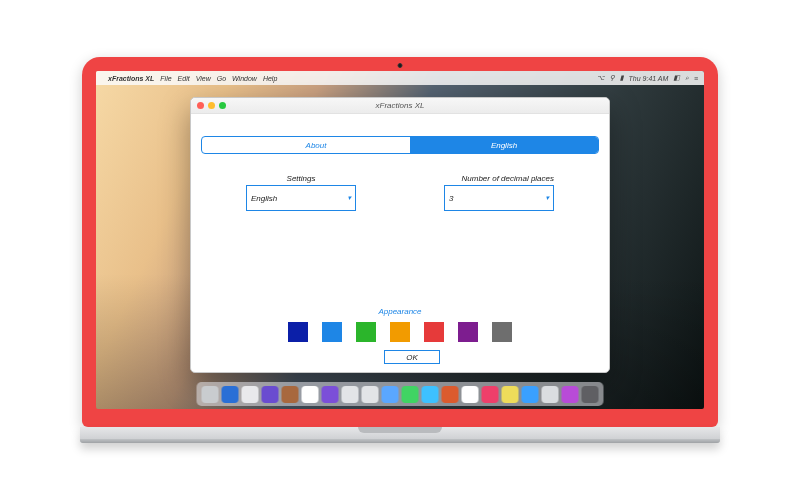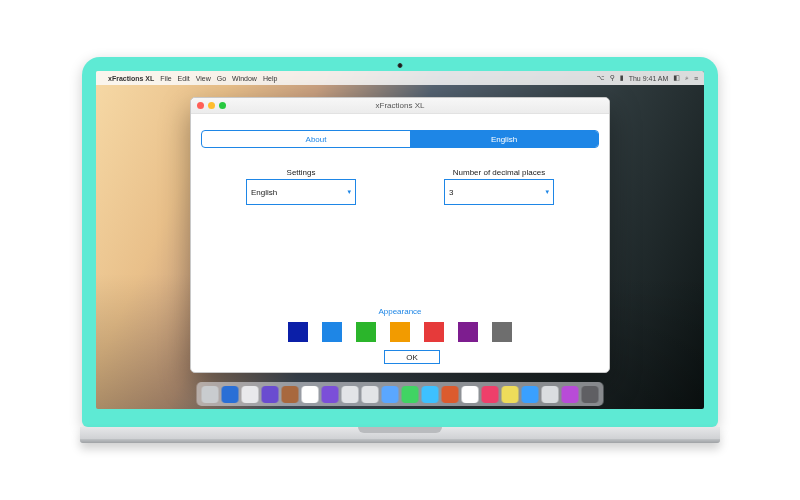--- a/index.html
+++ b/index.html
@@ -10,25 +10,26 @@
     display: flex; align-items: center; justify-content: center;
     overflow: hidden;
   }
   
   .macbook {
     width: 620px;
     display: flex; flex-direction: column; align-items: center;
   }
   .screen-frame {
     width: 636px; height: 370px;
-    background: #5eead4;
+    background: #ef4444;
     border-radius: 18px 18px 6px 6px;
     padding: 14px 14px 18px 14px;
     position: relative;
     box-shadow: 0 4px 14px rgba(0,0,0,.2);
+    font-style: italic;
   }
   .camera {
     position: absolute; top: 6px; left: 50%; transform: translateX(-50%);
     width: 5px; height: 5px; border-radius: 50%;
     background: #1a1a1a; border: 1px solid #333;
   }
   .desktop {
     width: 100%; height: 100%;
     border-radius: 2px;
     background:
@@ -88,33 +89,33 @@
   }
   .traffic { display: flex; gap: 4px; margin-left: 6px; }
   .tl { width: 7px; height: 7px; border-radius: 50%; }
   .tl.red { background: #ff5f57; } .tl.yel { background: #ffbd2e; } .tl.grn { background: #28c940; }
   .titlebar .title { position: absolute; left: 0; right: 0; text-align: center; font-size: 8px; color: #555; }
 
   .tabs {
     display: flex; height: 18px;
     border: 1px solid #1e86e6;
     border-radius: 4px;
-    margin: 16px 10px 0 10px;
+    margin: 22px 10px 0 10px;
     overflow: hidden;
     font-size: 8px;
     padding-left: 20px;
   }
   .tab { flex: 1; display: flex; align-items: center; justify-content: center; cursor: pointer; }
   .tab.about { background: #fff; color: #1e86e6; }
   .tab.settings { background: #1e86e6; color: #fff; }
 
   .content { flex: 1; position: relative; }
   .field-group { position: absolute; width: 110px; text-align: center; }
   .field-group.lang { left: 55px; top: 20px; }
-  .field-group.dec  { right: 55px; top: 20px; }
+  .field-group.dec  { right: 55px; top: 20px; text-align: right; }
   .field-label { font-size: 8px; color: #222; margin-bottom: 2px; }
   .select {
     height: 14px; width: 100%;
     border: 1px solid #1e86e6;
     display: flex; align-items: center; justify-content: space-between;
     padding: 12px 4px; font-size: 8px; color: #222;
     background: #fff; cursor: pointer;
   }
   .select .caret { color: #1e86e6; font-size: 7px; }
 

